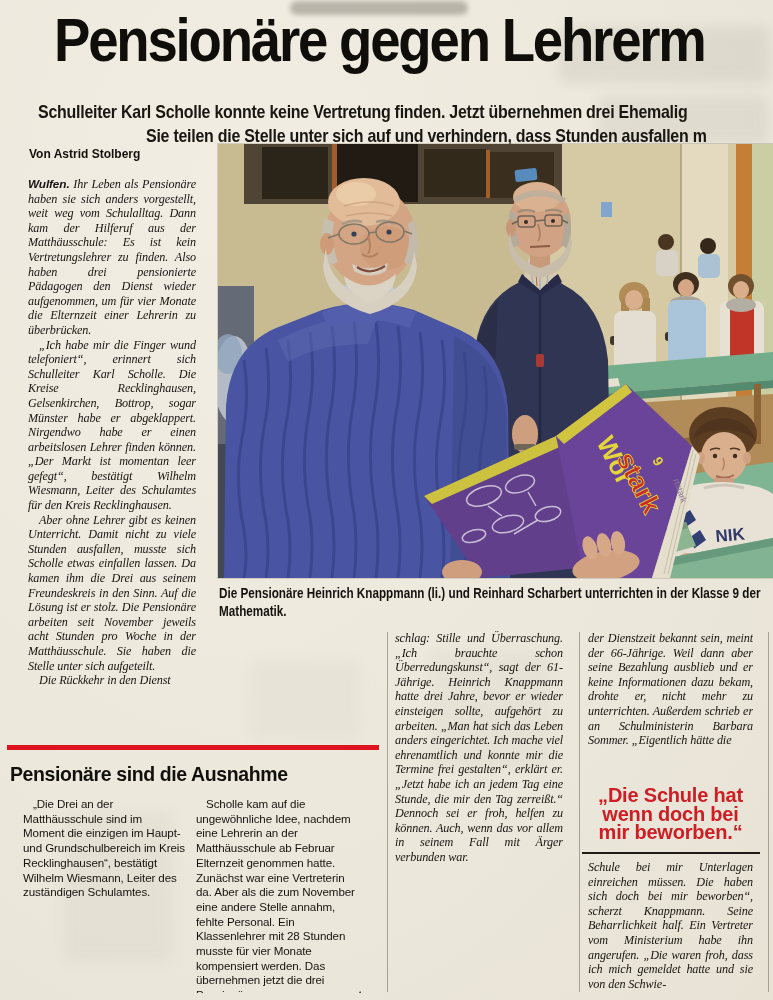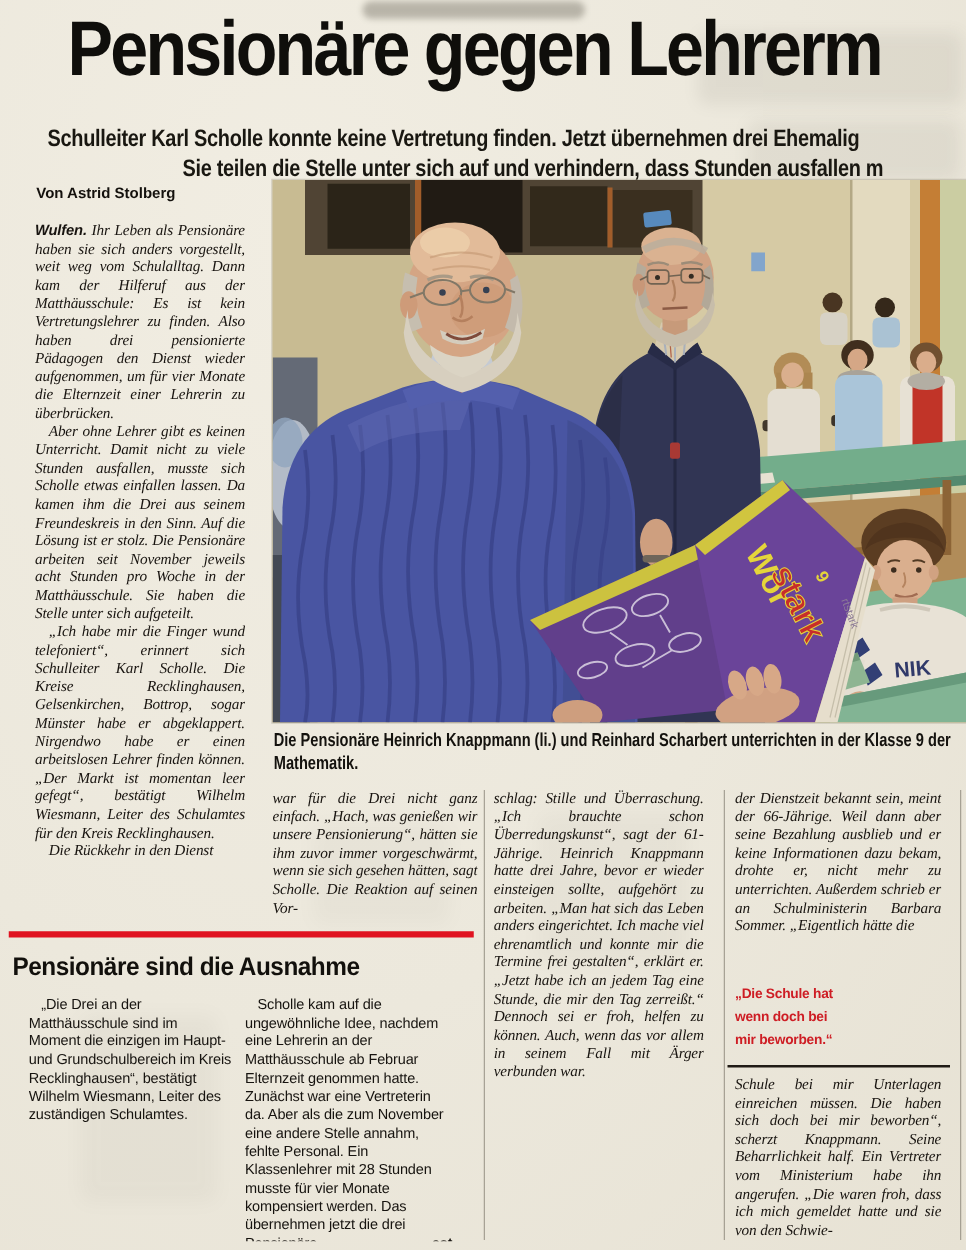--- a/index.html
+++ b/index.html
@@ -39,22 +39,22 @@
         line-height:14.7px;letter-spacing:-.1px;color:#16130f;overflow:hidden;}
   .boxcol p{margin:0;text-indent:0;}
   .boxcol p.ind{text-indent:10px;}
   #boxA{left:23px;top:797px;width:162px;height:196px;}
   #boxB{left:196px;top:797px;width:166px;height:196px;}
   .sig{text-align:right;font-weight:700;margin-top:-14.7px;}
   .vrule{position:absolute;width:1px;background:#6f6a5c;opacity:.55;}
   #vr1{left:387px;top:632px;height:360px;}
   #vr2{left:579px;top:632px;height:360px;}
   #vr3{left:768px;top:632px;height:360px;}
-  .pullquote{position:absolute;left:588px;top:786px;width:165px;
-        font-family:"Liberation Sans",sans-serif;font-weight:700;font-size:11px;
+  .pullquote{position:absolute;left:588px;top:786px;width:165px;text-align:center;
+        font-family:"Liberation Sans",sans-serif;font-weight:700;font-size:20px;
         line-height:18.5px;letter-spacing:-.2px;color:#ce1d24;}
   .qrule{position:absolute;left:582px;top:852px;width:178px;height:2px;background:#201b15;}
   svg text{font-family:"Liberation Sans",sans-serif;}
 </style>
 </head>
 <body>
 
 <div class="page">
 
   <div class="ghost" style="left:290px;top:1px;width:178px;height:14px;opacity:.42;filter:blur(2.5px);"></div>
@@ -64,22 +64,22 @@
   <div class="ghost" style="left:430px;top:650px;width:120px;height:120px;opacity:.045;filter:blur(7px);"></div>
   <div class="ghost" style="left:250px;top:660px;width:110px;height:80px;opacity:.045;filter:blur(7px);"></div>
 
   <h1 class="headline">Pensionäre gegen Lehrerm</h1>
   <div class="subhead" id="sub1">Schulleiter Karl Scholle konnte keine Vertretung finden. Jetzt übernehmen drei Ehemalig</div>
   <div class="subhead" id="sub2">Sie teilen die Stelle unter sich auf und verhindern, dass Stunden ausfallen m</div>
   <div class="byline">Von Astrid Stolberg</div>
 
   <div class="bodycol" id="col1">
     <p class="noindent"><span class="lead">Wulfen.</span> <span>Ihr Leben als Pensionäre haben sie sich anders vorgestellt, weit weg vom Schulalltag. Dann kam der Hilferuf aus der Matthäusschule: Es ist kein Vertretungslehrer zu finden. Also haben drei pensionierte Pädagogen den Dienst wieder aufgenommen, um für vier Monate die Elternzeit einer Lehrerin zu überbrücken.</span></p>
+    <p>„Ich habe mir die Finger wund telefoniert“, erinnert sich Schulleiter Karl Scholle. Die Kreise Recklinghausen, Gelsenkirchen, Bottrop, sogar Münster habe er abgeklappert. Nirgendwo habe er einen arbeitslosen Lehrer finden können. „Der Markt ist momentan leer gefegt“, bestätigt Wilhelm Wiesmann, Leiter des Schulamtes für den Kreis Recklinghausen.</p>
     <p>Aber ohne Lehrer gibt es keinen Unterricht. Damit nicht zu viele Stunden ausfallen, musste sich Scholle etwas einfallen lassen. Da kamen ihm die Drei aus seinem Freundeskreis in den Sinn. Auf die Lösung ist er stolz. Die Pensionäre arbeiten seit November jeweils acht Stunden pro Woche in der Matthäusschule. Sie haben die Stelle unter sich aufgeteilt.</p>
-    <p>„Ich habe mir die Finger wund telefoniert“, erinnert sich Schulleiter Karl Scholle. Die Kreise Recklinghausen, Gelsenkirchen, Bottrop, sogar Münster habe er abgeklappert. Nirgendwo habe er einen arbeitslosen Lehrer finden können. „Der Markt ist momentan leer gefegt“, bestätigt Wilhelm Wiesmann, Leiter des Schulamtes für den Kreis Recklinghausen.</p>
     <p>Die Rückkehr in den Dienst</p>
   </div>
 
   <div class="photo">
   <svg viewBox="0 0 555 434" width="555" height="434">
 
     <rect x="0" y="0" width="555" height="434" fill="#c9bd95"></rect>
     <rect x="330" y="0" width="225" height="320" fill="#d7cda8"></rect>
     <rect x="26" y="0" width="318" height="60" fill="#4a4032"></rect>
     <rect x="44" y="3" width="66" height="52" fill="#231e15"></rect>
@@ -283,23 +283,20 @@
       <ellipse cx="400" cy="399" rx="7" ry="12" fill="#d8a98a" transform="rotate(-10 400 399)"></ellipse>
       <ellipse cx="244" cy="428" rx="20" ry="12" fill="#cf9f80"></ellipse>
     </g>
     <rect x="0" y="0" width="555" height="434" fill="#c8a25e" opacity=".05"></rect>
   </svg>
   </div>
 
   <div class="cap" id="cap1">Die Pensionäre Heinrich Knappmann (li.) und Reinhard Scharbert unterrichten in der Klasse 9 der</div>
   <div class="cap" id="cap2">Mathematik.</div>
 
-  <div class="bodycol" id="col2">
-    <p class="noindent">war für die Drei nicht ganz einfach. „Hach, was genießen wir unsere Pensionierung“, hätten sie ihm zuvor immer vorgeschwärmt, wenn sie sich gesehen hätten, sagt Scholle. Die Reaktion auf seinen Vor-</p>
-  </div>
   <div class="bodycol" id="col3">
     <p class="noindent">schlag: Stille und Überraschung. „Ich brauchte schon Überredungskunst“, sagt der 61-Jährige. Heinrich Knappmann hatte drei Jahre, bevor er wieder einsteigen sollte, aufgehört zu arbeiten. „Man hat sich das Leben anders eingerichtet. Ich mache viel ehrenamtlich und konnte mir die Termine frei gestalten“, erklärt er. „Jetzt habe ich an jedem Tag eine Stunde, die mir den Tag zerreißt.“ Dennoch sei er froh, helfen zu können. Auch, wenn das vor allem in seinem Fall mit Ärger verbunden war.</p>
   </div>
   <div class="bodycol" id="col4a">
     <p class="noindent">der Dienstzeit bekannt sein, meint der 66-Jährige. Weil dann aber seine Bezahlung ausblieb und er keine Informationen dazu bekam, drohte er, nicht mehr zu unterrichten. Außerdem schrieb er an Schulministerin Barbara Sommer. „Eigentlich hätte die</p>
   </div>
 
   <div class="pullquote">
     <span>„Die Schule hat</span><br>
     <span>wenn doch bei</span><br>

